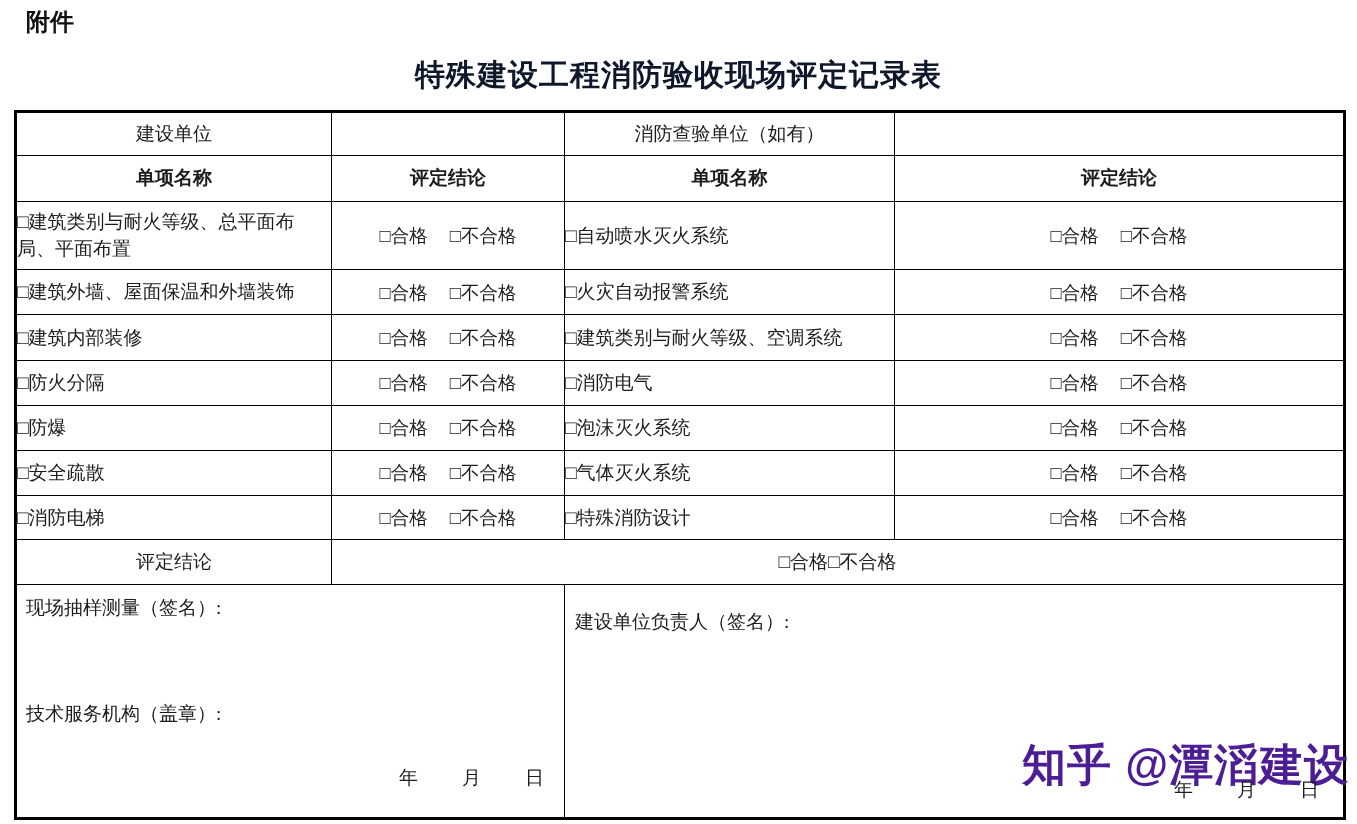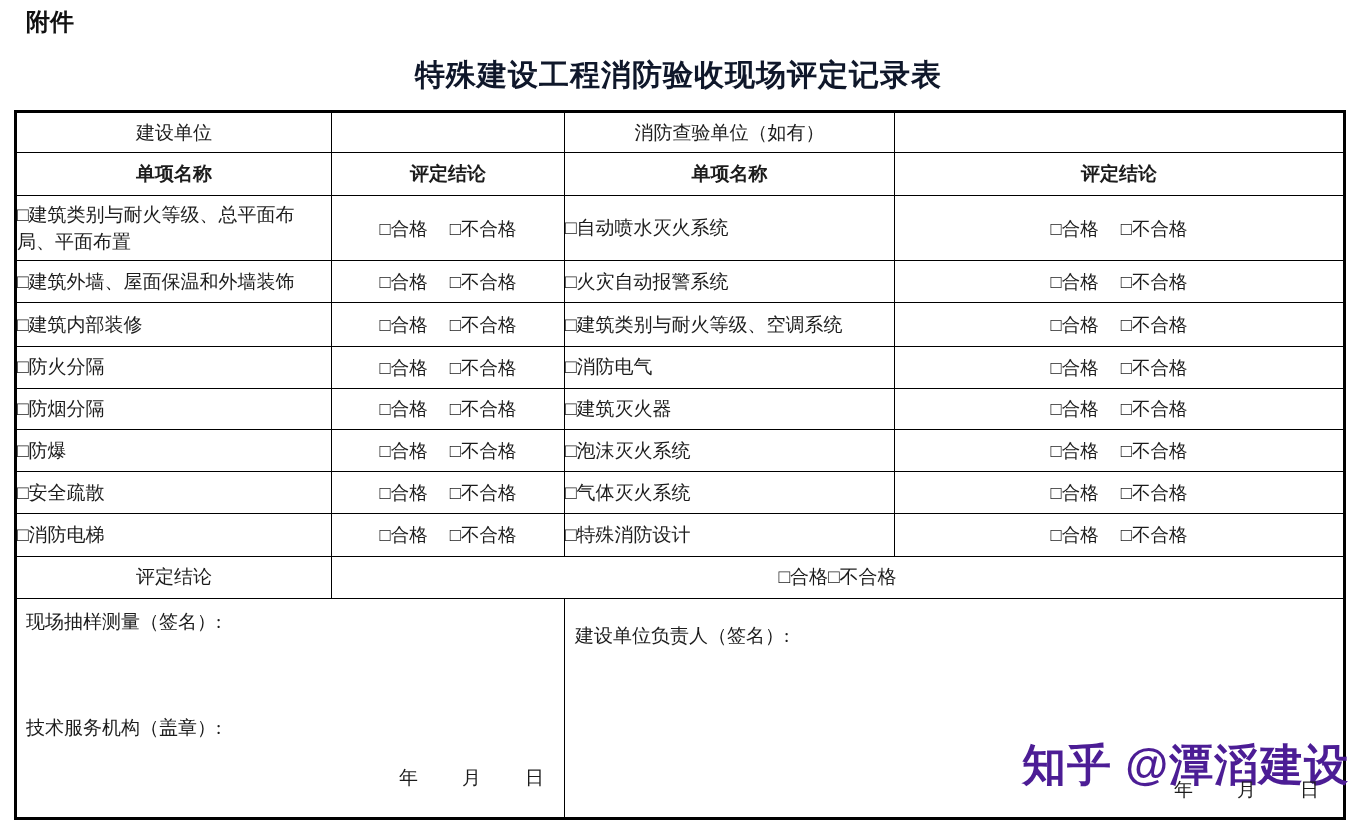--- a/index.html
+++ b/index.html
@@ -106,26 +106,20 @@
       <td class="chk"><span class="cb">□合格</span><span class="cb">□不合格</span></td>
       <td class="item">□建筑类别与耐火等级、空调系统</td>
       <td class="chk"><span class="cb">□合格</span><span class="cb">□不合格</span></td>
     </tr>
     <tr style="height:38px">
       <td class="item">□防火分隔</td>
       <td class="chk"><span class="cb">□合格</span><span class="cb">□不合格</span></td>
       <td class="item">□消防电气</td>
       <td class="chk"><span class="cb">□合格</span><span class="cb">□不合格</span></td>
     </tr>
-    <tr style="height:37px">
-      <td class="item">□防烟分隔</td>
-      <td class="chk"><span class="cb">□合格</span><span class="cb">□不合格</span></td>
-      <td class="item">□建筑灭火器</td>
-      <td class="chk"><span class="cb">□合格</span><span class="cb">□不合格</span></td>
-    </tr>
     <tr style="height:38px">
       <td class="item">□防爆</td>
       <td class="chk"><span class="cb">□合格</span><span class="cb">□不合格</span></td>
       <td class="item">□泡沫灭火系统</td>
       <td class="chk"><span class="cb">□合格</span><span class="cb">□不合格</span></td>
     </tr>
     <tr style="height:38px">
       <td class="item">□安全疏散</td>
       <td class="chk"><span class="cb">□合格</span><span class="cb">□不合格</span></td>
       <td class="item">□气体灭火系统</td>

